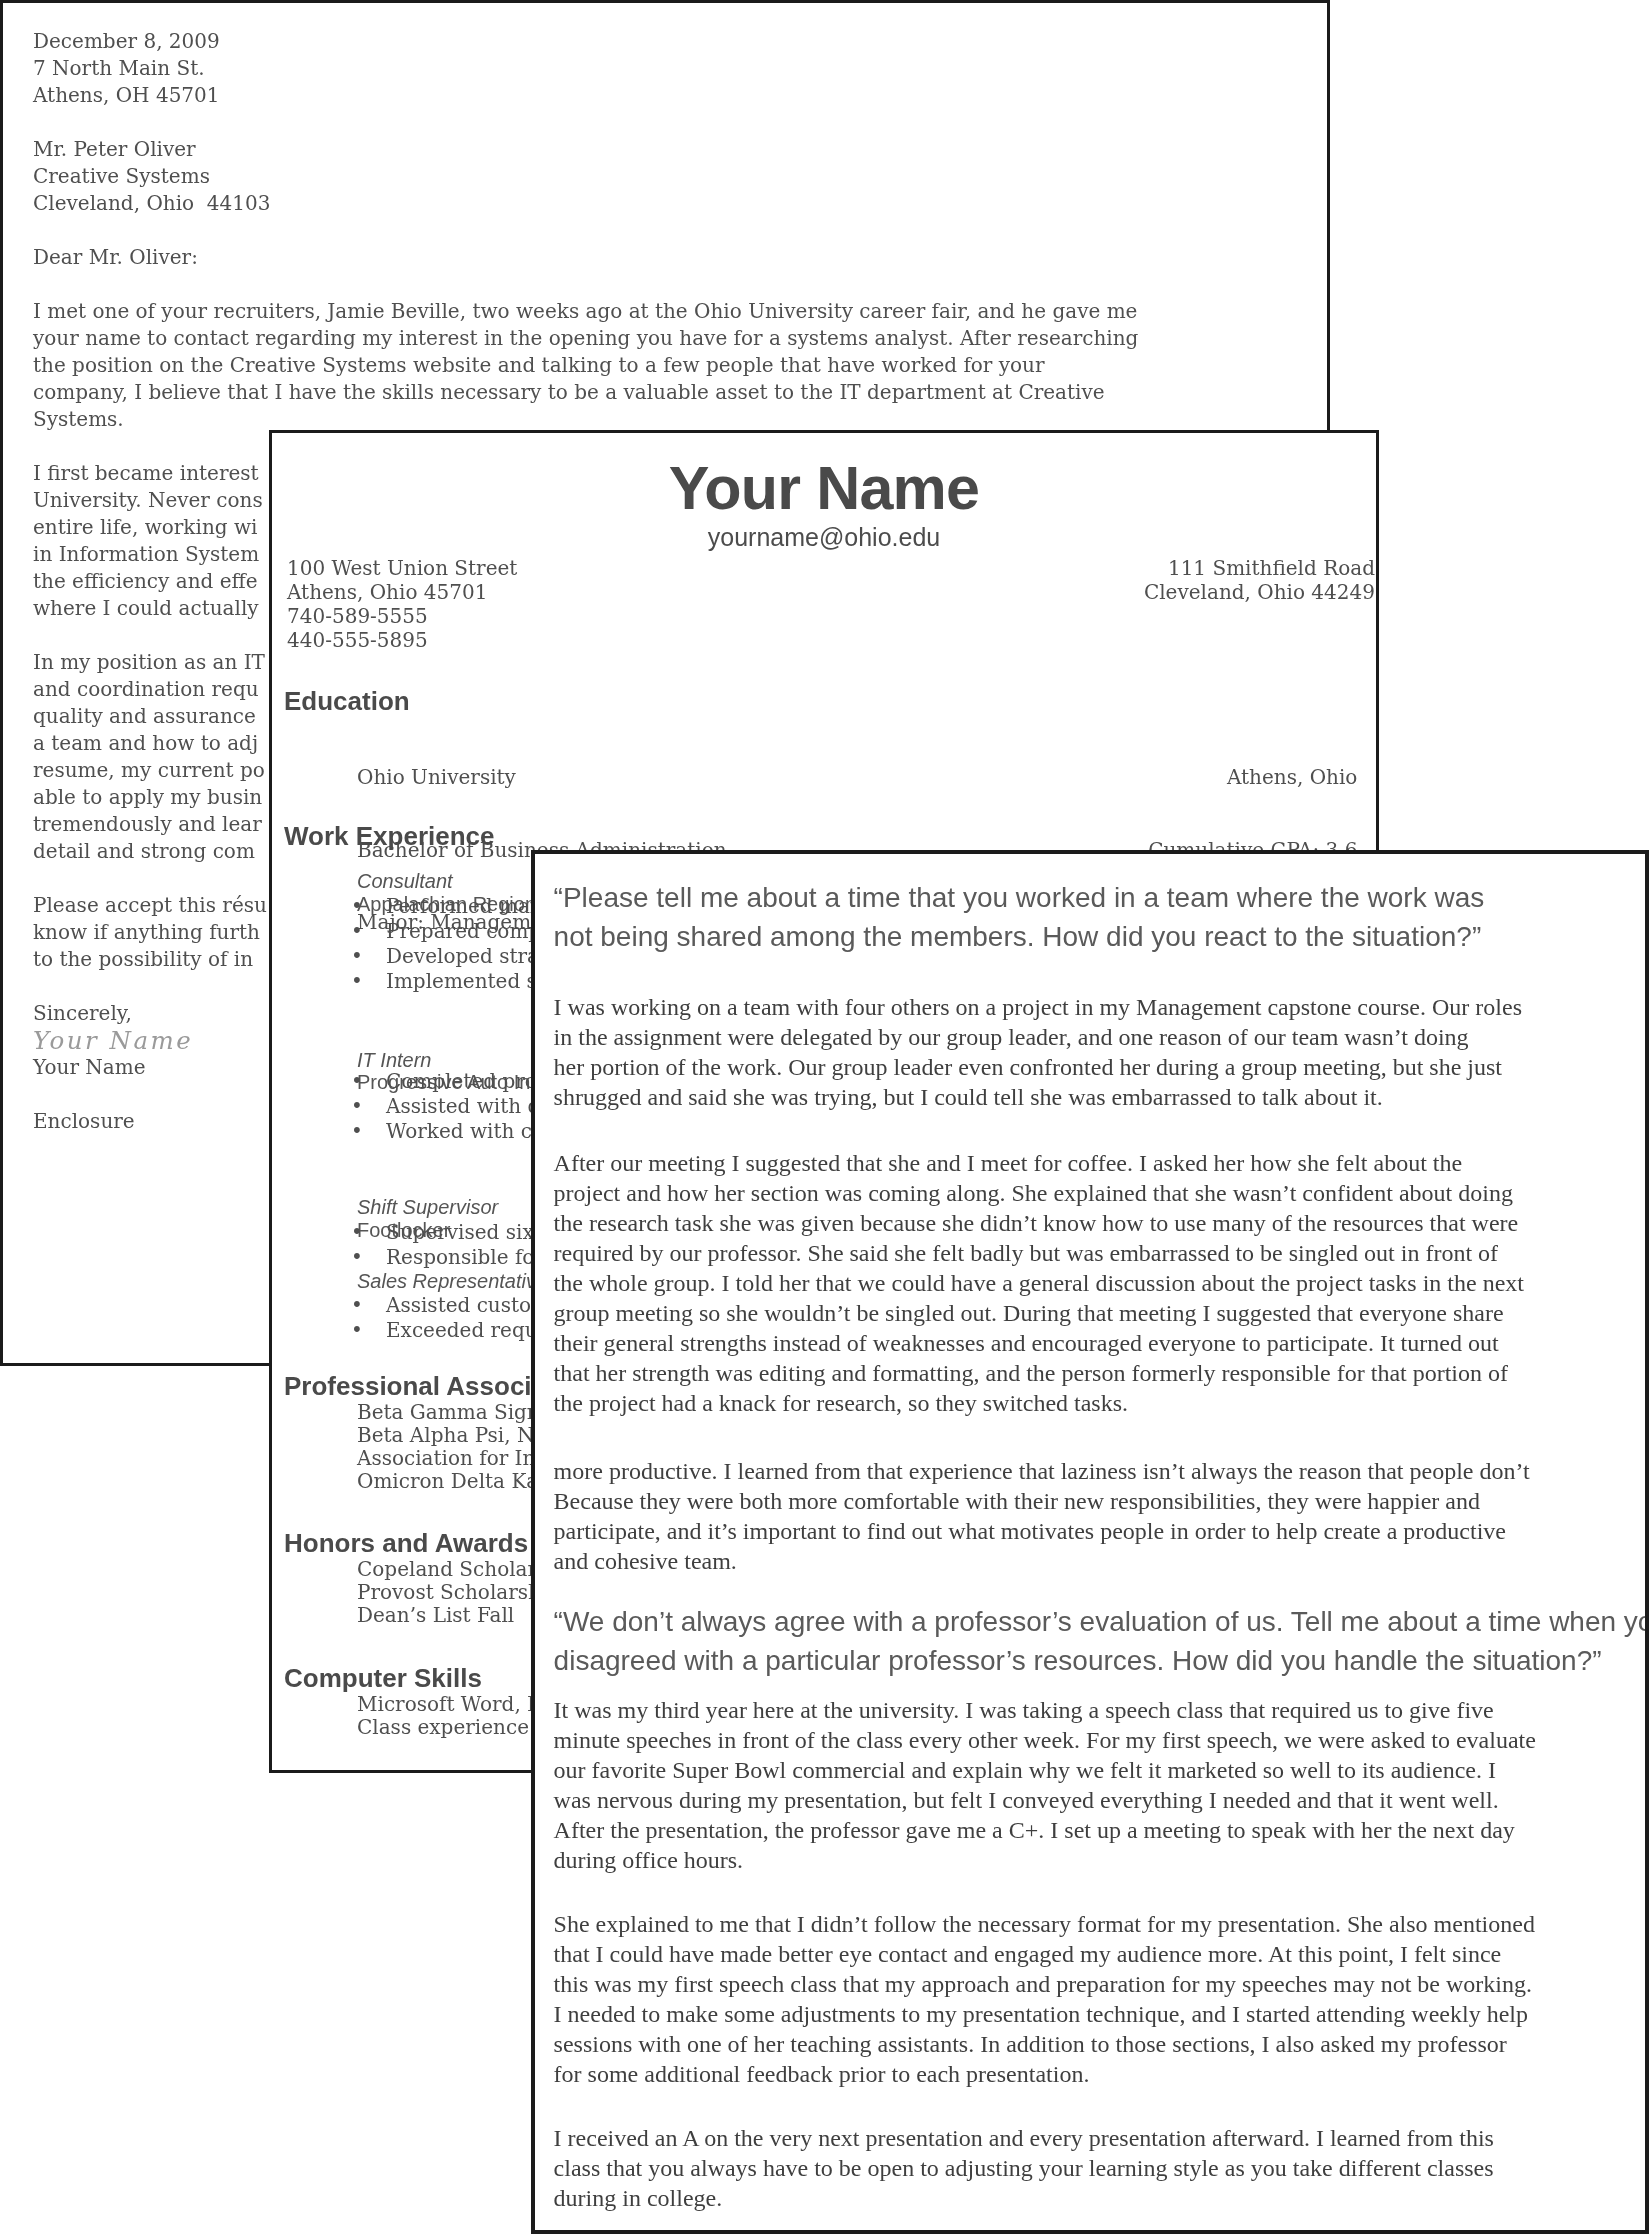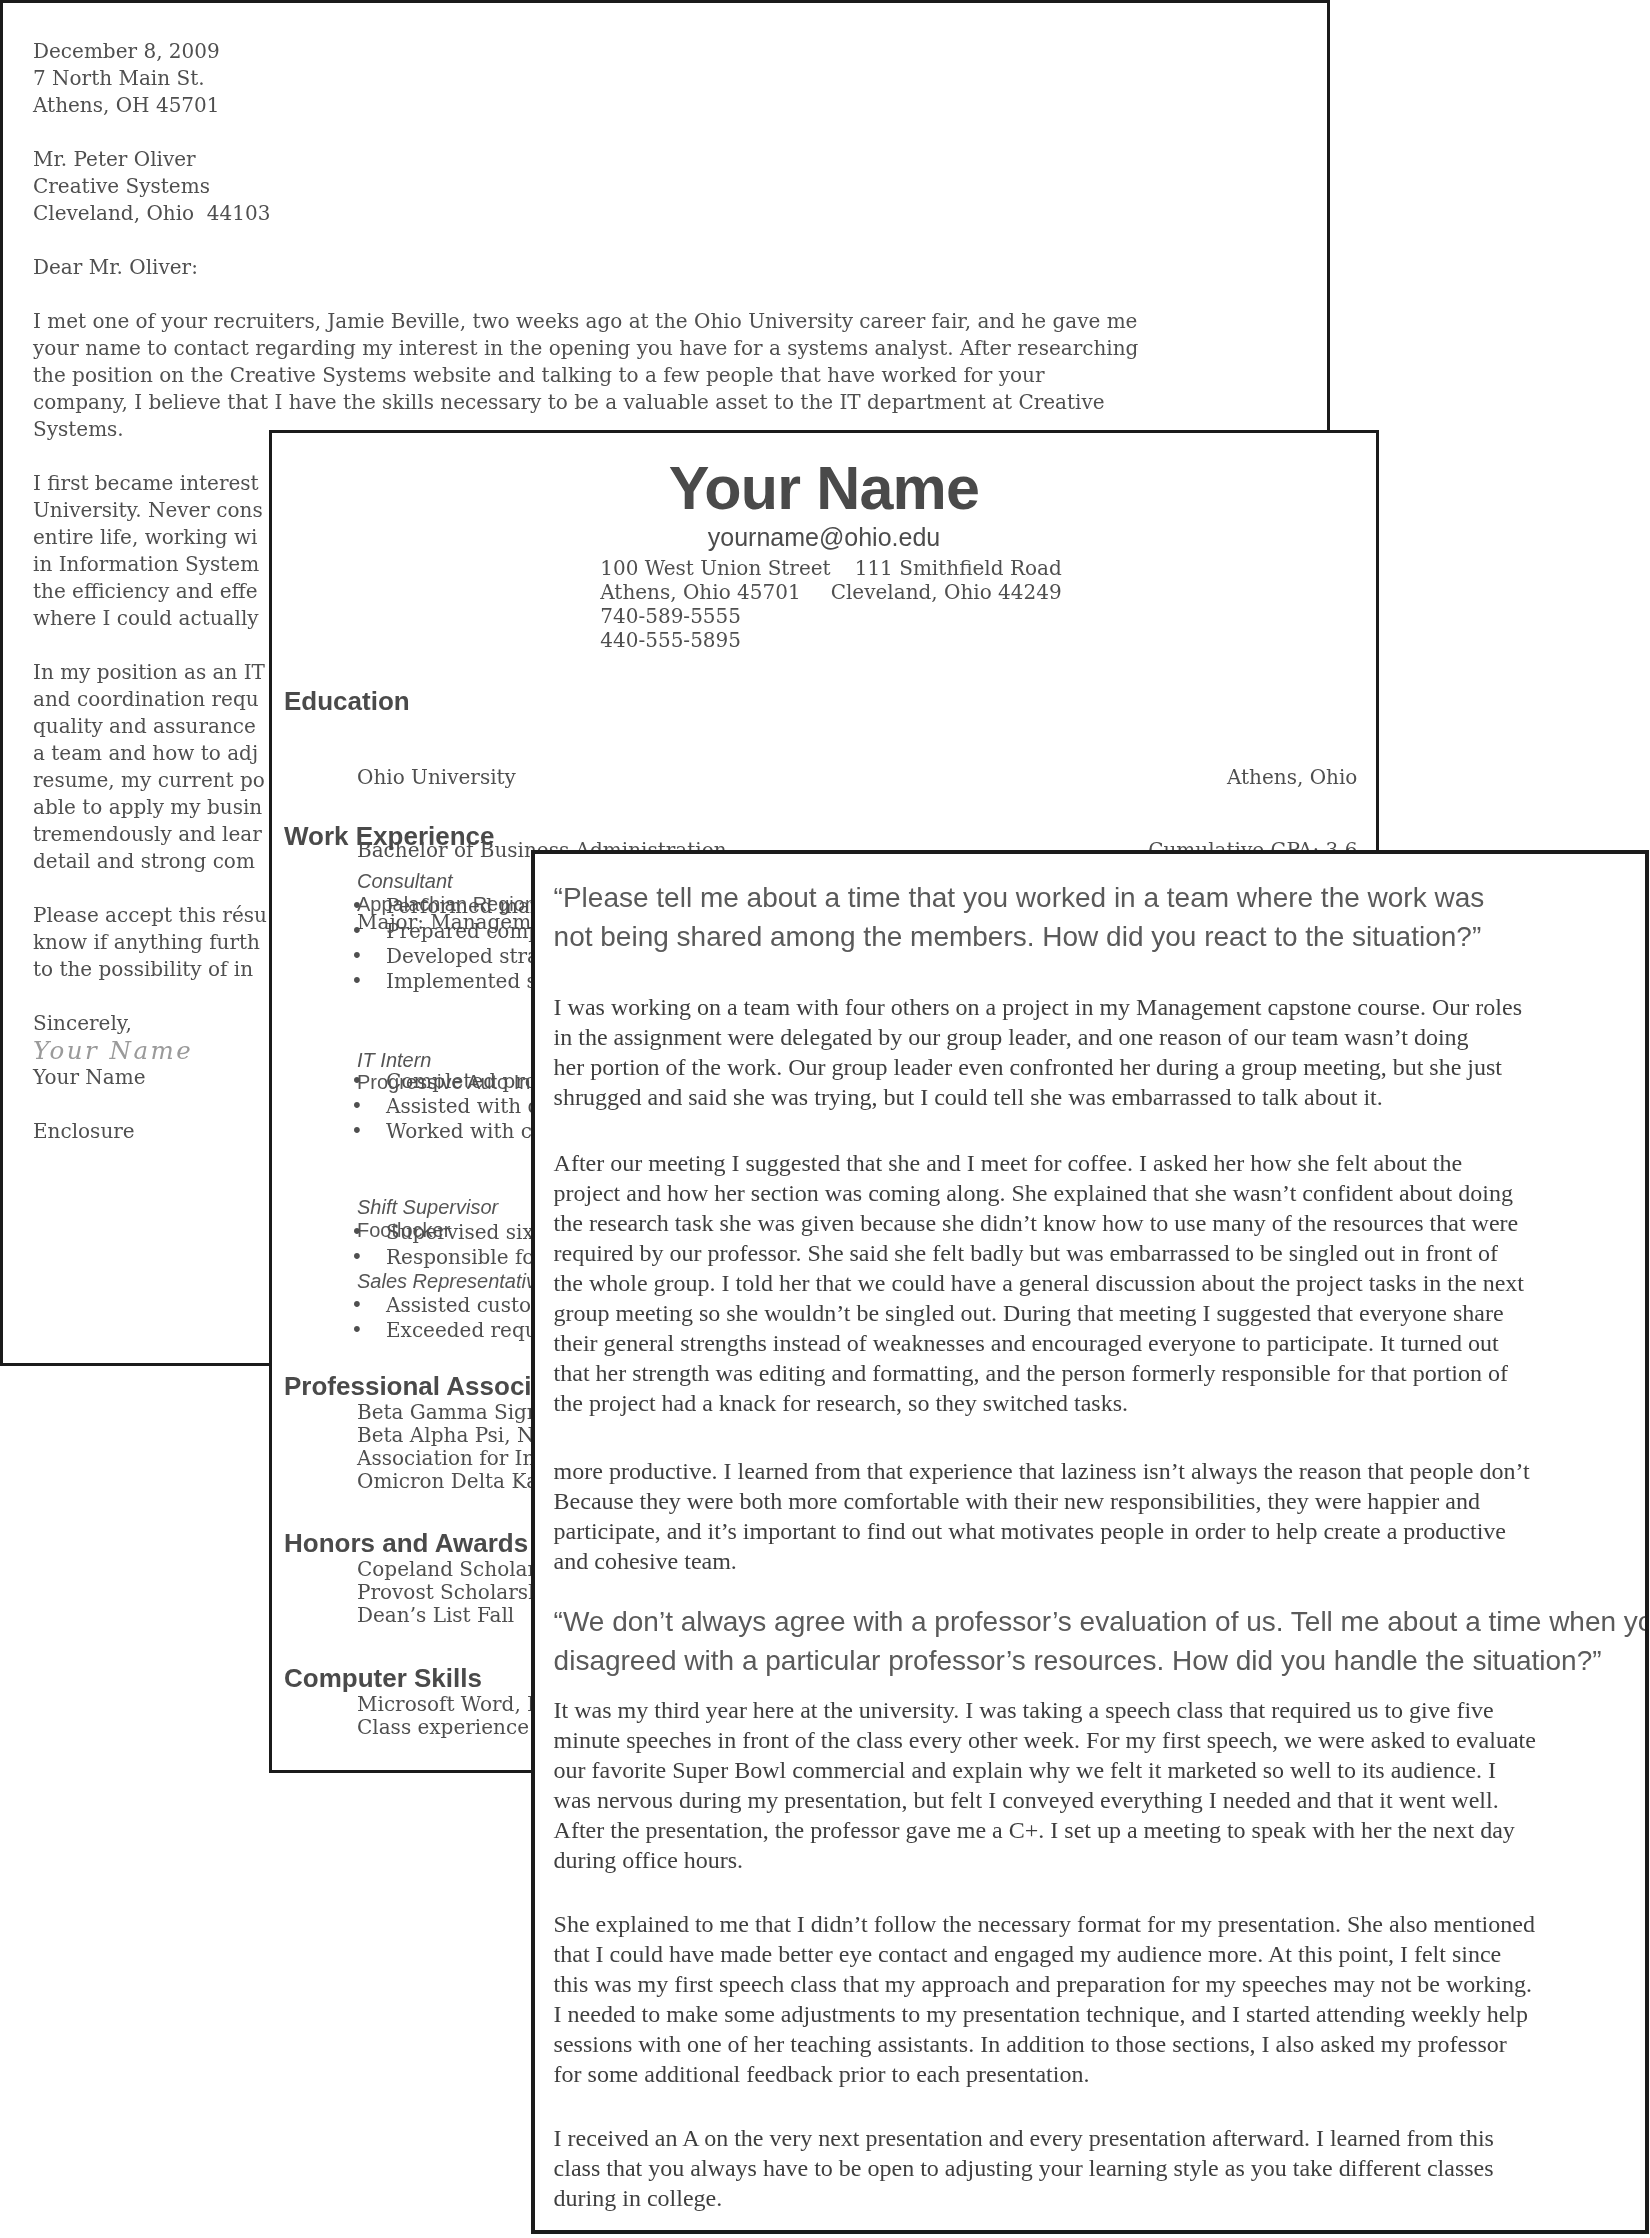--- a/index.html
+++ b/index.html
@@ -7,28 +7,28 @@
 
   .page{position:absolute;background:#ffffff;border:3.4px solid #1b1b1b;box-sizing:border-box;overflow:hidden;}
   .page-cover{left:0;top:0;width:1330px;height:1366px;z-index:1;}
   .page-resume{left:269px;top:430px;width:1110px;height:1343px;z-index:2;}
   .page-qa{left:531px;top:850px;width:1118px;height:1384px;z-index:3;border-width:4.2px;}
 
   .ln{white-space:pre;}
 
   
   .cl-body{padding:18.6px 34px 0 30px;font:20px/27px "DejaVu Serif",serif;color:#4f4f4f;}
-  .cl-block{margin:16px 0 27px 0;}
+  .cl-block{margin:6px 0 27px 0;}
   .cl-sig .script{font-style:italic;font-size:24.5px;color:#9a9a9a;letter-spacing:2.5px;}
 
   
   .abs{position:absolute;left:0;right:0;}
   .r-name{text-align:center;font:bold 61px/66px "Liberation Sans",sans-serif;color:#4a4a4a;letter-spacing:-0.8px;}
   .r-email{text-align:center;font:25px/29px "Liberation Sans",sans-serif;color:#4c4c4c;}
-  .r-addr{display:flex;justify-content:center;padding:0 1px 0 15px;font:20px/24px "DejaVu Serif",serif;color:#4f4f4f;}
+  .r-addr{display:flex;justify-content:space-between;padding:0 1px 0 15px;font:20px/24px "DejaVu Serif",serif;color:#4f4f4f;}
   .r-addr .right-col{text-align:right;}
   .r-h{margin:0;padding-left:12px;font:bold 26px/29px "Liberation Sans",sans-serif;color:#4a4a4a;white-space:pre;}
   .r-row{display:flex;justify-content:space-between;padding:0 18.6px 0 85px;font:20px/24.5px "DejaVu Serif",serif;color:#4f4f4f;white-space:pre;margin-top:48px;}
   .r-row .org-name{font-family:"Liberation Sans",sans-serif;color:#555555;}
   .r-title{padding-left:85px;font:italic 20px/24.5px "Liberation Sans",sans-serif;color:#555555;white-space:pre;}
   .r-bullets .ln{position:relative;padding-left:114px;font:20px/25px "DejaVu Serif",serif;color:#4f4f4f;}
   .r-bullets .ln::before{content:"\2022";position:absolute;left:79px;}
   .r-items .ln{padding-left:85px;font:20px/23px "DejaVu Serif",serif;color:#4f4f4f;}
 
   

